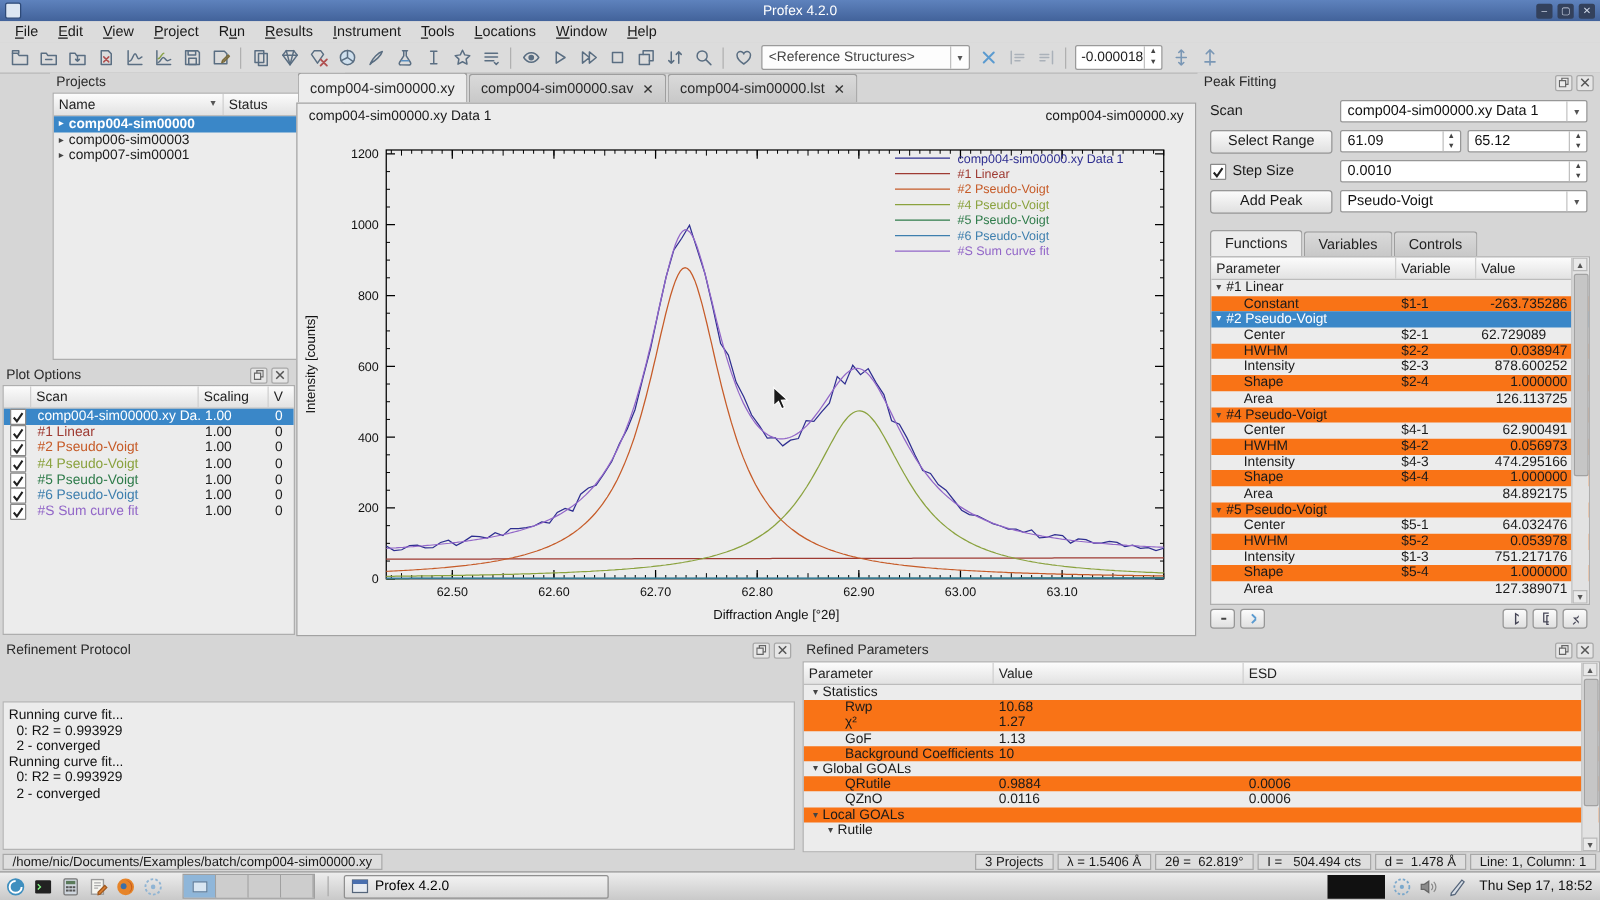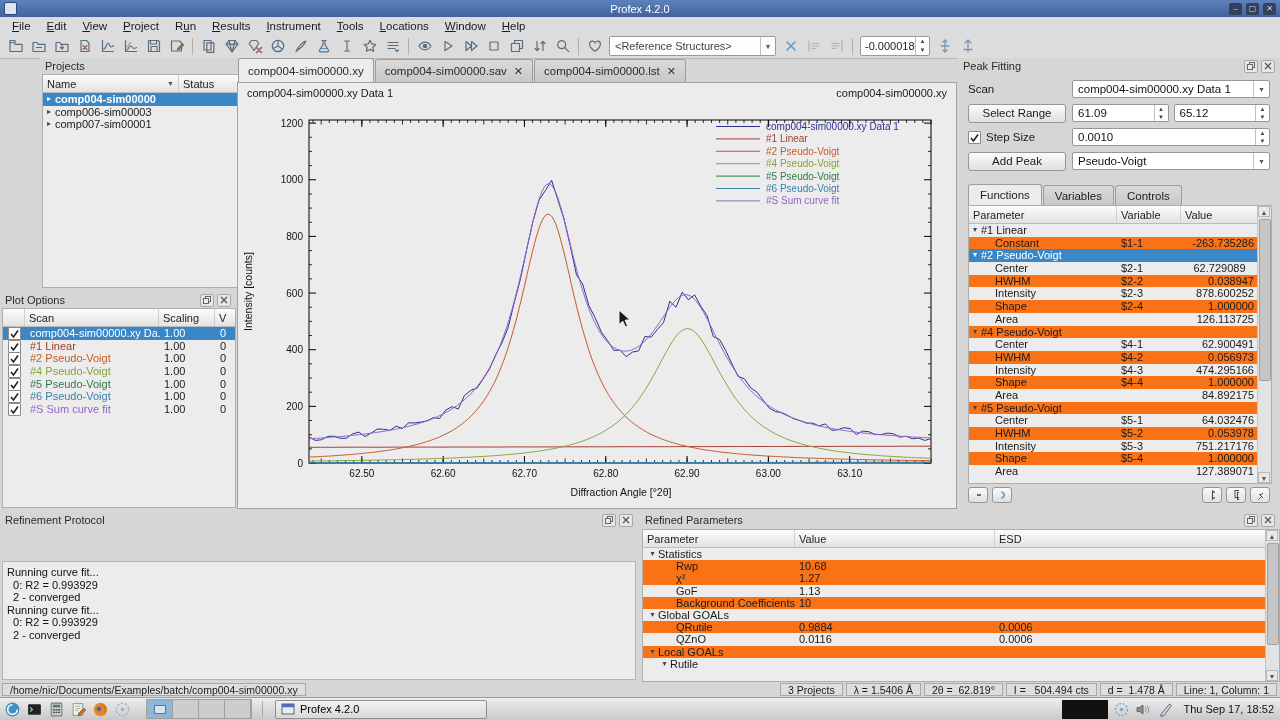--- a/index.html
+++ b/index.html
@@ -849,21 +849,21 @@
         <span class="tcell" style="width: 64px;">$1-1</span>
         <span class="tcell" style="flex: 1 1 0%; text-align: right; padding-right: 17px;">-263.735286</span>
       </div>
       <div class="trow sel">
         <span class="tri">▾</span>
         <span class="tcell" style="padding-left: 0px;">#2 Pseudo-Voigt</span>
       </div>
       <div class="trow">
         <span class="tcell" style="width: 148px; padding-left: 26px;">Center</span>
         <span class="tcell" style="width: 64px;">$2-1</span>
-        <span class="tcell" style="flex: 1 1 0%; text-align: center; padding-right: 17px;">62.729089</span>
+        <span class="tcell" style="flex: 1 1 0%; text-align: left; padding-right: 17px;">62.729089</span>
       </div>
       <div class="trow alt">
         <span class="tcell" style="width: 148px; padding-left: 26px;">HWHM</span>
         <span class="tcell" style="width: 64px;">$2-2</span>
         <span class="tcell" style="flex: 1 1 0%; text-align: right; padding-right: 17px;">0.038947</span>
       </div>
       <div class="trow">
         <span class="tcell" style="width: 148px; padding-left: 26px;">Intensity</span>
         <span class="tcell" style="width: 64px;">$2-3</span>
         <span class="tcell" style="flex: 1 1 0%; text-align: right; padding-right: 17px;">878.600252</span>
@@ -916,21 +916,21 @@
         <span class="tcell" style="width: 64px;">$5-1</span>
         <span class="tcell" style="flex: 1 1 0%; text-align: right; padding-right: 17px;">64.032476</span>
       </div>
       <div class="trow alt">
         <span class="tcell" style="width: 148px; padding-left: 26px;">HWHM</span>
         <span class="tcell" style="width: 64px;">$5-2</span>
         <span class="tcell" style="flex: 1 1 0%; text-align: right; padding-right: 17px;">0.053978</span>
       </div>
       <div class="trow">
         <span class="tcell" style="width: 148px; padding-left: 26px;">Intensity</span>
-        <span class="tcell" style="width: 64px;">$5-3</span>
+        <span class="tcell" style="width: 64px;">$1-3</span>
         <span class="tcell" style="flex: 1 1 0%; text-align: right; padding-right: 17px;">751.217176</span>
       </div>
       <div class="trow alt">
         <span class="tcell" style="width: 148px; padding-left: 26px;">Shape</span>
         <span class="tcell" style="width: 64px;">$5-4</span>
         <span class="tcell" style="flex: 1 1 0%; text-align: right; padding-right: 17px;">1.000000</span>
       </div>
       <div class="trow">
         <span class="tcell" style="width: 148px; padding-left: 26px;">Area</span>
         <span class="tcell" style="width: 64px;"></span>

